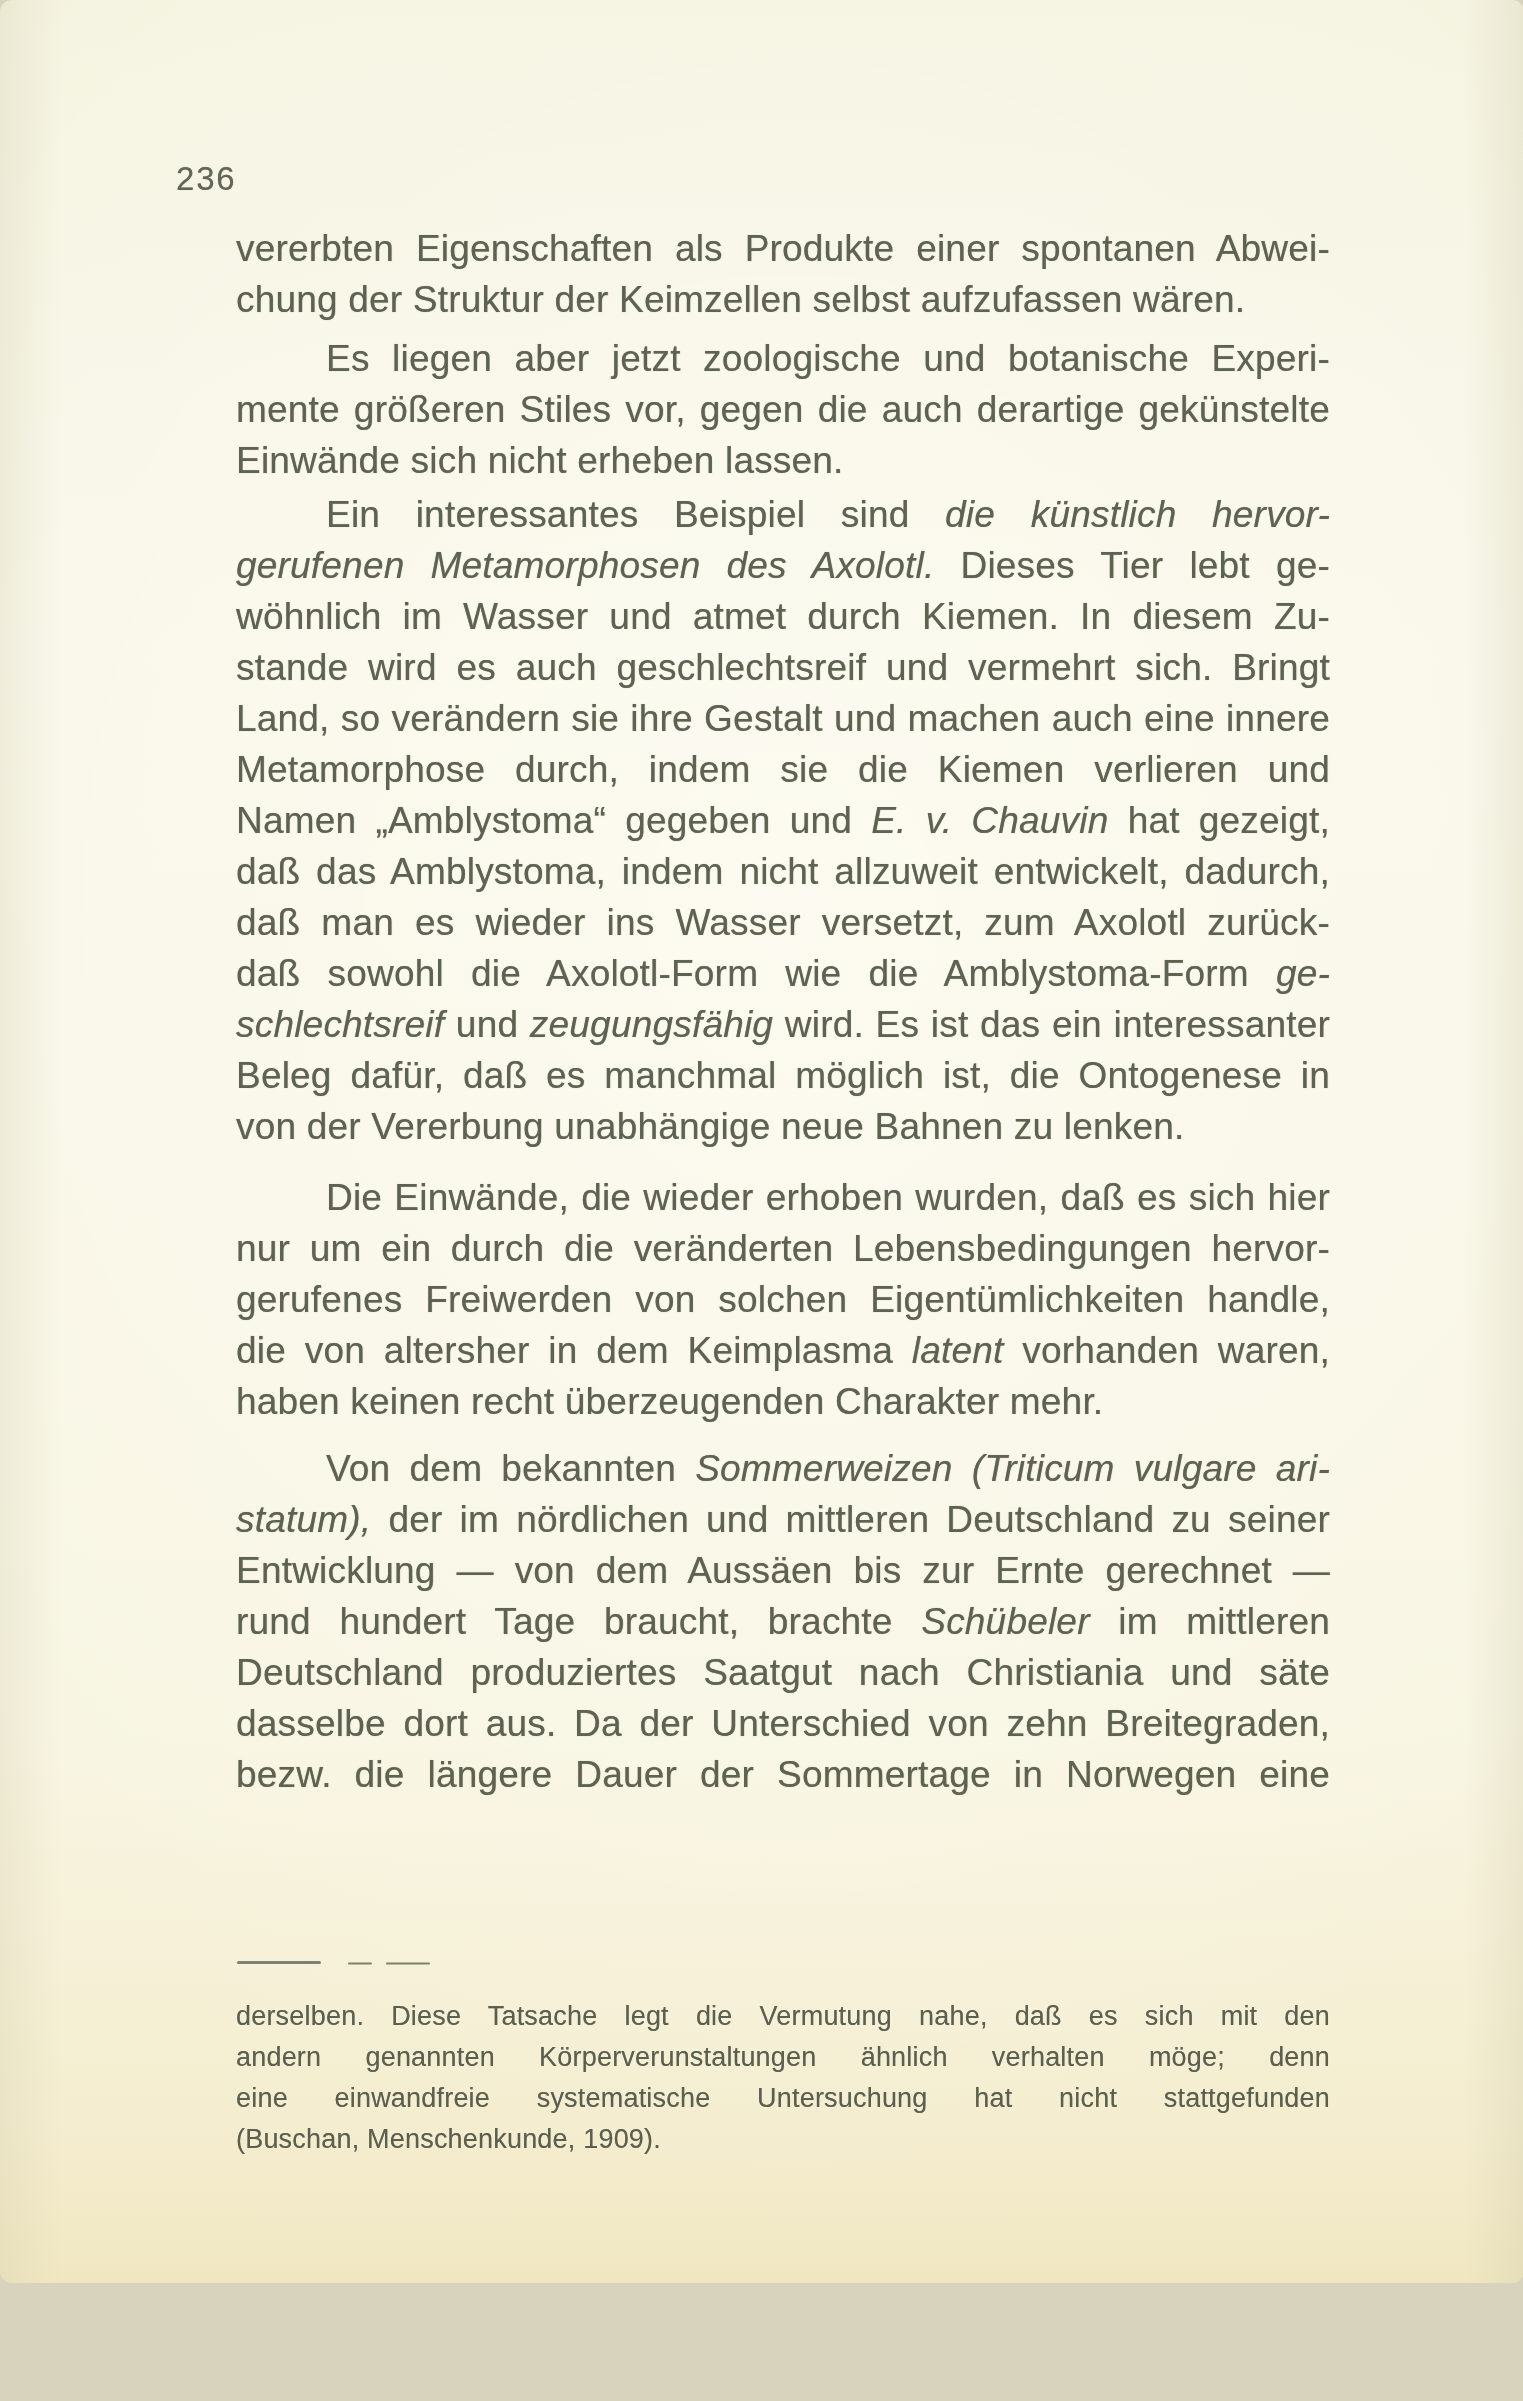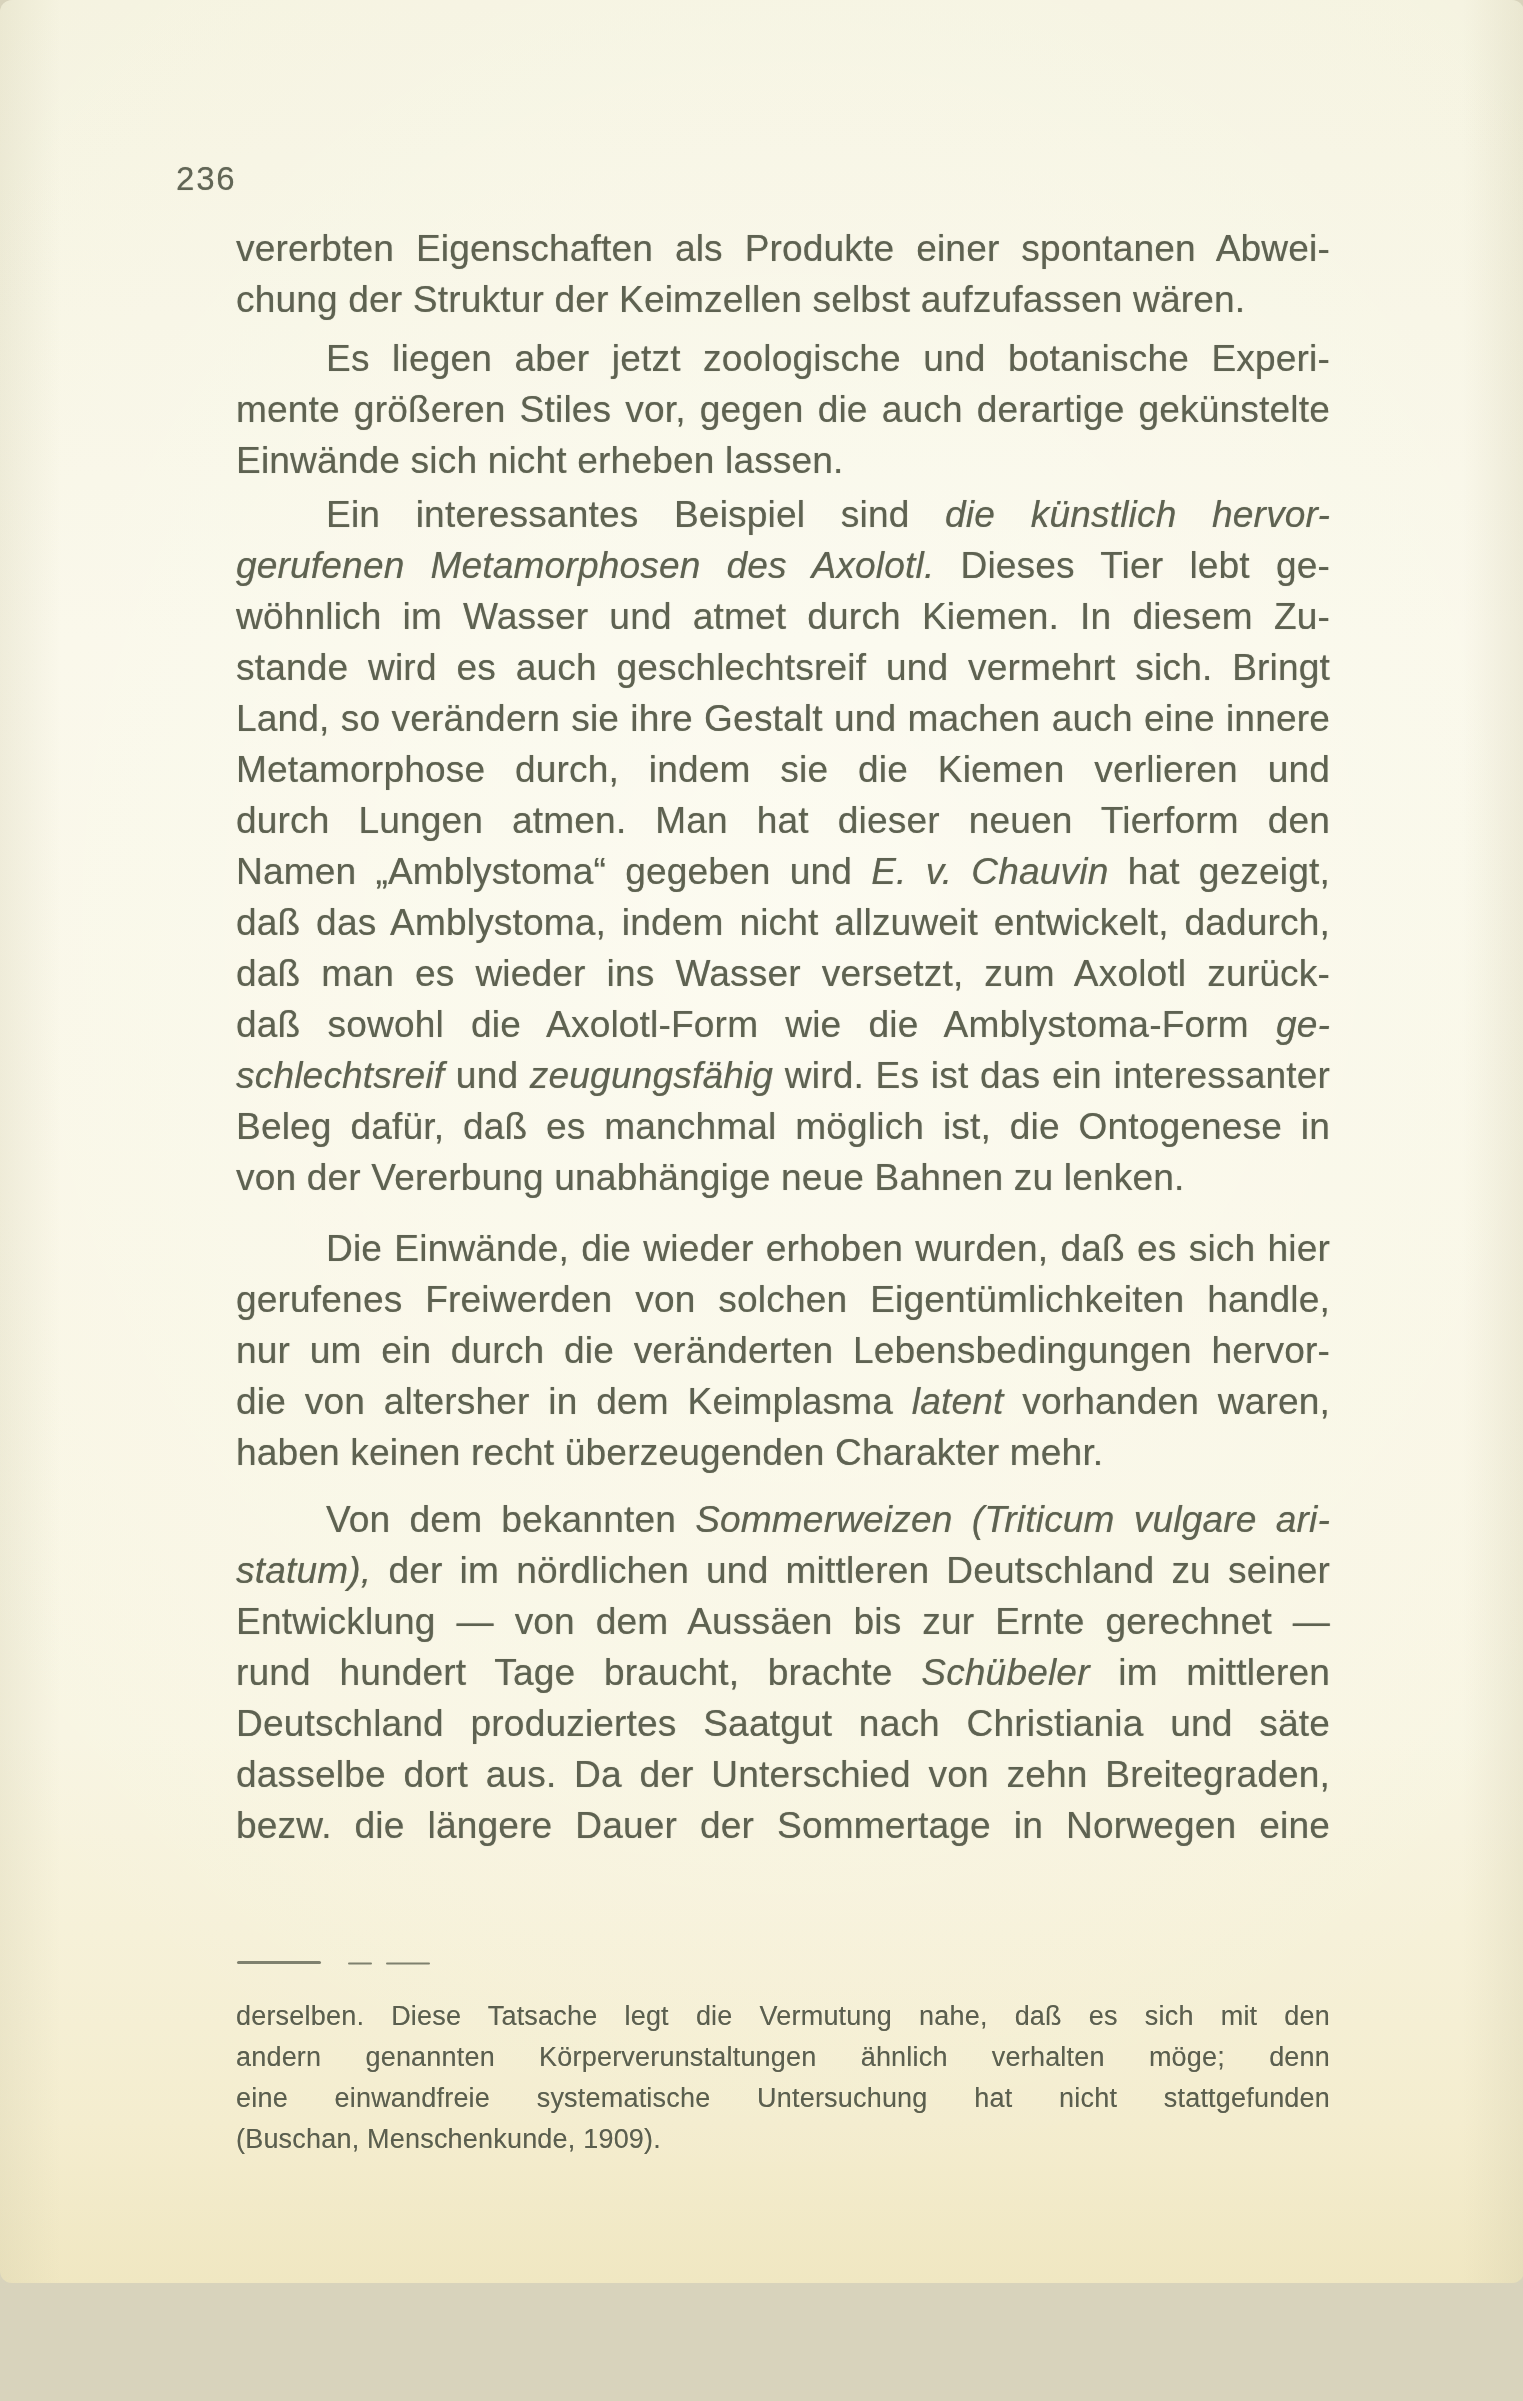--- a/index.html
+++ b/index.html
@@ -93,33 +93,32 @@
         <div class="line"><span>mente größeren Stiles vor, gegen die auch derartige gekünstelte</span></div>
         <div class="line last"><span>Einwände sich nicht erheben lassen.</span></div>
       </div>
       <div class="paragraph indent" style="margin-top: 2.4px;">
         <div class="line"><span>Ein interessantes Beispiel sind </span><span class="it">die künstlich hervor-</span></div>
         <div class="line"><span class="it">gerufenen Metamorphosen des Axolotl.</span><span> Dieses Tier lebt ge-</span></div>
         <div class="line"><span>wöhnlich im Wasser und atmet durch Kiemen. In diesem Zu-</span></div>
         <div class="line"><span>stande wird es auch geschlechtsreif und vermehrt sich. Bringt</span></div>
         <div class="line"><span>Land, so verändern sie ihre Gestalt und machen auch eine innere</span></div>
         <div class="line"><span>Metamorphose durch, indem sie die Kiemen verlieren und</span></div>
-        <div class="line"><span>durch Lungen atmen. Man hat dieser neuen Tierform den</span></div>
         <div class="line"><span>Namen „Amblystoma“ gegeben und </span><span class="it">E. v. Chauvin</span><span> hat gezeigt,</span></div>
         <div class="line"><span>daß das Amblystoma, indem nicht allzuweit entwickelt, dadurch,</span></div>
         <div class="line"><span>daß man es wieder ins Wasser versetzt, zum Axolotl zurück-</span></div>
         <div class="line"><span>daß sowohl die Axolotl-Form wie die Amblystoma-Form </span><span class="it">ge-</span></div>
         <div class="line"><span class="it">schlechtsreif</span><span> und </span><span class="it">zeugungsfähig</span><span> wird. Es ist das ein interessanter</span></div>
         <div class="line"><span>Beleg dafür, daß es manchmal möglich ist, die Ontogenese in</span></div>
         <div class="line last"><span>von der Vererbung unabhängige neue Bahnen zu lenken.</span></div>
       </div>
       <div class="paragraph indent" style="margin-top: 20px;">
         <div class="line"><span>Die Einwände, die wieder erhoben wurden, daß es sich hier</span></div>
+        <div class="line"><span>nur um ein durch die veränderten Lebensbedingungen hervor-</span></div>
         <div class="line"><span>gerufenes Freiwerden von solchen Eigentümlichkeiten handle,</span></div>
-        <div class="line"><span>nur um ein durch die veränderten Lebensbedingungen hervor-</span></div>
         <div class="line"><span>die von altersher in dem Keimplasma </span><span class="it">latent</span><span> vorhanden waren,</span></div>
         <div class="line last"><span>haben keinen recht überzeugenden Charakter mehr.</span></div>
       </div>
       <div class="paragraph indent" style="margin-top: 16.5px;">
         <div class="line"><span>Von dem bekannten </span><span class="it">Sommerweizen (Triticum vulgare ari-</span></div>
         <div class="line"><span class="it">statum),</span><span> der im nördlichen und mittleren Deutschland zu seiner</span></div>
         <div class="line"><span>Entwicklung — von dem Aussäen bis zur Ernte gerechnet —</span></div>
         <div class="line"><span>rund hundert Tage braucht, brachte </span><span class="it">Schübeler</span><span> im mittleren</span></div>
         <div class="line"><span>Deutschland produziertes Saatgut nach Christiania und säte</span></div>
         <div class="line"><span>dasselbe dort aus. Da der Unterschied von zehn Breitegraden,</span></div>

